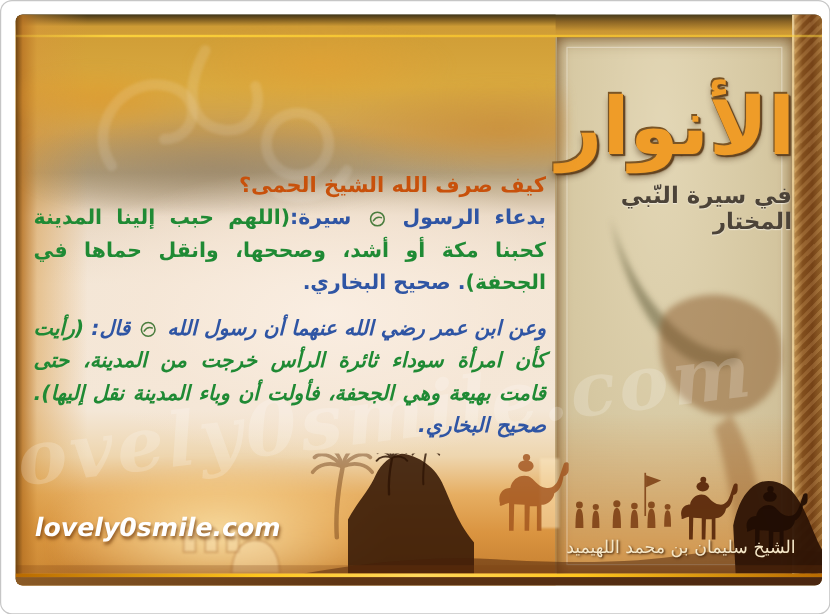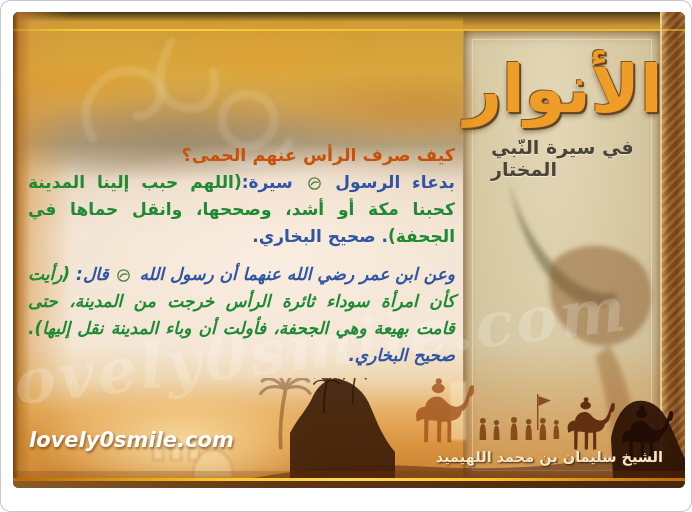--- a/index.html
+++ b/index.html
@@ -43,21 +43,21 @@
     position:absolute;left:450px;top:19px;width:197px;height:448px;z-index:1;
     background:
       linear-gradient(180deg, rgba(120,80,30,0) 70%, rgba(211,140,58,.75) 96%),
       radial-gradient(ellipse at 45% 18%, #e3d7b6, #d6c8a2 55%, #cab890 100%);
     box-shadow:inset 6px 0 10px -4px rgba(110,70,25,.55), inset -6px 0 10px -4px rgba(110,70,25,.4),
                inset 0 9px 12px -6px rgba(110,70,25,.6), inset 0 -8px 14px -6px rgba(130,80,30,.45);
     border-left:1px solid rgba(90,60,20,.35);
   }
   .sidebar::after{content:"";position:absolute;inset:8px;border:1px solid rgba(255,255,255,.35);pointer-events:none;}
   .sidebar-map{position:absolute;inset:0;width:100%;height:100%;filter:blur(2.5px);}
-  .series-head{position:relative;z-index:2;text-align:left;padding-top:14px;}
+  .series-head{position:relative;z-index:2;text-align:right;padding-top:30px;}
   .series-title{
     font-size:66px;line-height:1.35;font-weight:bold;color:#ef9c28;margin:0;
     text-shadow:-1px -1px 0 #7a5526, 1px 1px 0 #6b4a22, 2px 2px 1px #5a3a1a, 0 4px 5px rgba(60,30,5,.45);
   }
   .series-subtitle{
     font-size:19px;font-weight:bold;color:#4c4338;margin-top:2px;
     text-shadow:0 1px 1px rgba(255,255,255,.55);
     margin-left:27px;
   }
   
@@ -96,21 +96,21 @@
   .blue{color:#2f55a4;}
   .green{color:#1f8a34;}
   .sws{display:inline-block;vertical-align:-3px;margin:0 2px;line-height:0;}
   
   .credits-left{position:absolute;left:16px;top:417px;z-index:8;color:#fff;direction:rtl;text-align:left;}
   .group-name{font-size:15px;font-weight:bold;text-shadow:1px 2px 3px rgba(110,55,10,.75);display:block;text-align:left;}
   .site-url{font-family:"DejaVu Sans",sans-serif;font-style:italic;font-weight:bold;font-size:21px;direction:ltr;
     text-shadow:1px 2px 3px rgba(110,55,10,.75);display:block;margin-top:-1px;}
   .author-credit{
     position:absolute;right:22px;top:437px;z-index:8;direction:rtl;
-    font-size:14.5px;font-weight:bold;color:#f5e7c8;text-shadow:1px 1px 2px #3a1c05;
+    font-size:14.5px;font-weight:normal;color:#f5e7c8;text-shadow:1px 1px 2px #3a1c05;
   }
 </style>
 </head>
 <body>
 
 <div class="stage">
   <div class="canvas">
 
     <div class="main-panel"></div>
     <div class="clouds"></div>
@@ -207,21 +207,21 @@
 
       <path d="M600,100 L598,60 C602,40 610,28 620,24 C632,20 645,26 652,38 C660,50 666,70 672,80 L672,100 Z" fill="#2e1405" opacity="0.95"></path>
       <g fill="#1f0c03" opacity="0.9" transform="translate(602,32) scale(0.95)">
         <use href="#camel"></use>
           <use href="#rider"></use>
       </g>
       <rect x="0" y="93" width="672" height="7" fill="rgba(120,60,15,0.25)"></rect>
     </svg>
 
     <div class="content">
-      <p class="question">كيف صرف الرأس عنهم الحمى؟</p>
+      <p class="question">كيف صرف الله الشيخ الحمى؟</p>
       <p><span class="blue">بدعاء الرسول </span><span class="sws" title="ﷺ"><svg width="15" height="15" viewBox="0 0 20 20" aria-hidden="true">
               <g fill="none" stroke="#4a7d3e" stroke-width="1.7" stroke-linecap="round">
                 <circle cx="10" cy="10" r="7.6"></circle>
                 <path d="M5.5,12 Q9,6.5 14.5,8.5"></path>
               </g>
             </svg></span><span class="blue"> سيرة:</span><span class="green">(اللهم حبب إلينا المدينة كحبنا مكة أو أشد، وصححها، وانقل حماها في الجحفة)</span><span class="blue">. صحيح البخاري.</span></p>
       <p class="para2"><span class="blue">وعن ابن عمر رضي الله عنهما أن رسول الله </span><span class="sws" title="ﷺ"><svg width="15" height="15" viewBox="0 0 20 20" aria-hidden="true">
               <g fill="none" stroke="#4a7d3e" stroke-width="1.7" stroke-linecap="round">
                 <circle cx="10" cy="10" r="7.6"></circle>
                 <path d="M5.5,12 Q9,6.5 14.5,8.5"></path>

